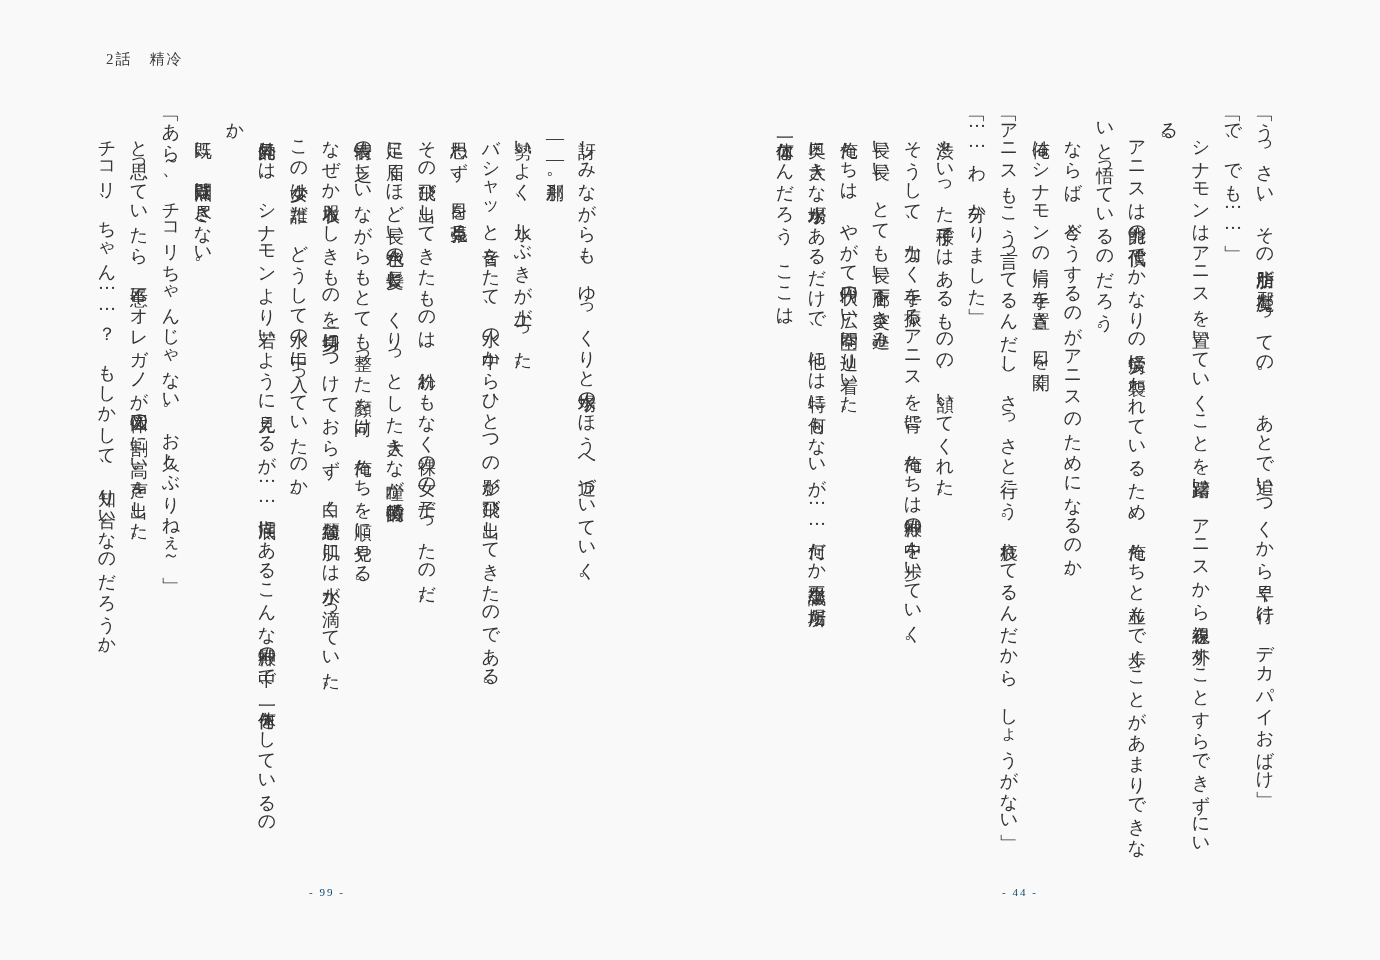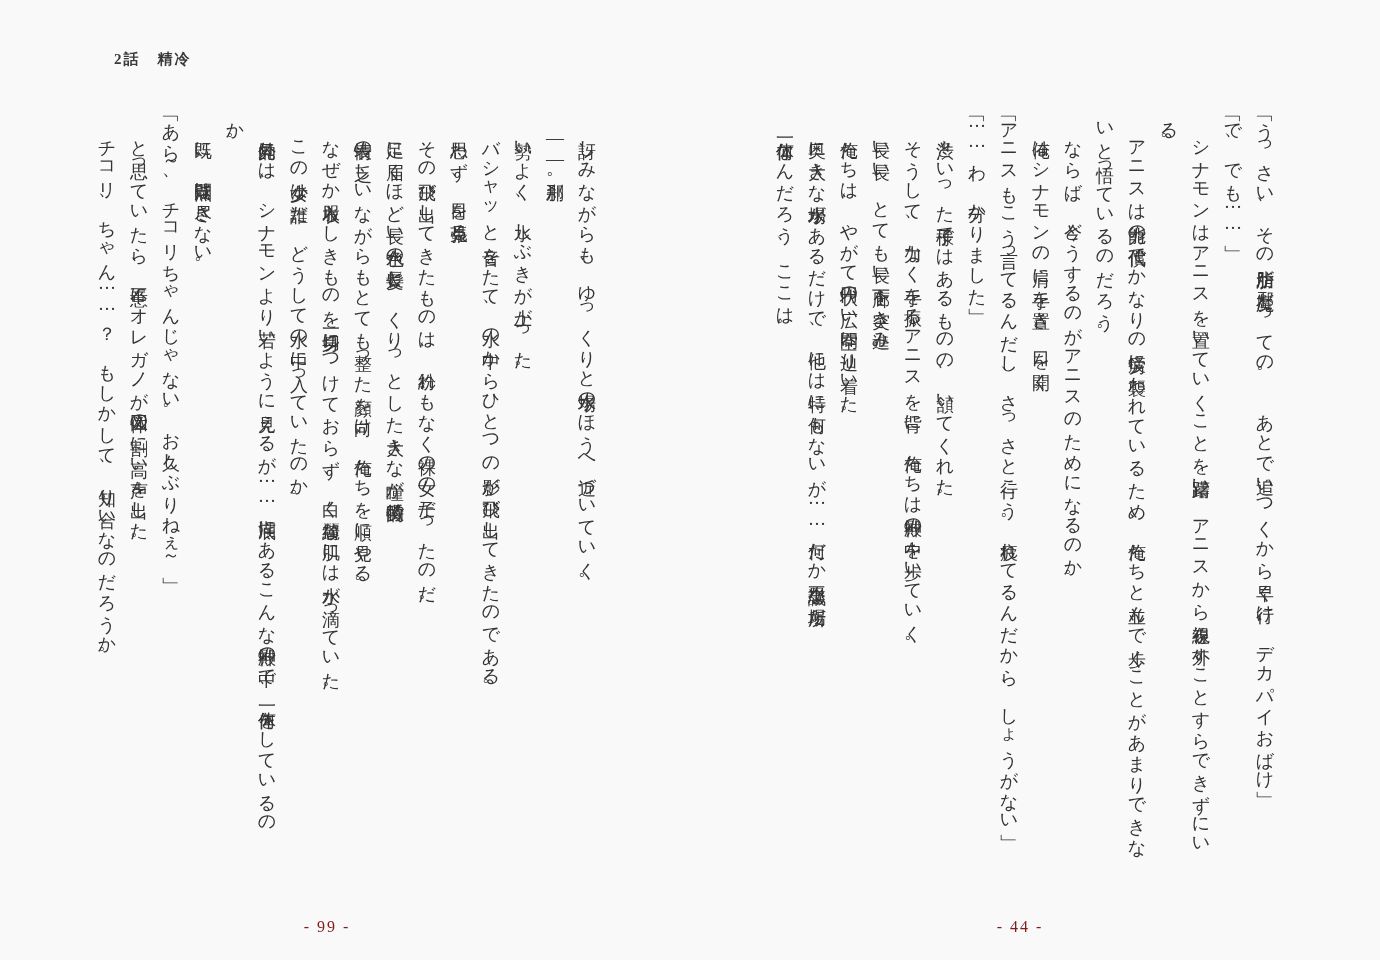--- a/index.html
+++ b/index.html
@@ -10,27 +10,26 @@
     width: 1380px;
     height: 960px;
     position: relative;
     overflow: hidden;
     background: #f9f9f9;
     color: #333333;
     font-family: "Liberation Serif", serif;
   }
   .chapter-header {
     position: absolute;
-    left: 114px;
+    left: 106px;
     top: 50px;
     font-size: 15px;
     letter-spacing: 2px;
     color: #3a3a3a;
     white-space: pre;
-    font-weight: bold;
   }
   .page-vertical {
     position: absolute;
     top: 110px;
     height: 748px;
     width: 512px;
     writing-mode: vertical-rl;
     -webkit-writing-mode: vertical-rl;
     text-orientation: upright;
     font-size: 18px;
@@ -44,25 +43,24 @@
     margin: 0;
     padding: 0;
   }
   .page-vertical p.para.indent {
     text-indent: 1em;
   }
   .page-number {
     position: absolute;
     top: 886px;
     transform: translateX(-50%);
-    font-size: 16px;
+    font-size: 11px;
     letter-spacing: 2px;
-    color: #7f1d1d;
+    color: #0c4a6e;
     white-space: pre;
-    margin-top: 32px;
   }
   #pagenum-right { left: 1020px; }
   #pagenum-left  { left: 327px; }
 </style>
 </head>
 <body>
 
 <div class="chapter-header">2話　精冷</div>
 
 <div id="page98" class="page-vertical">

